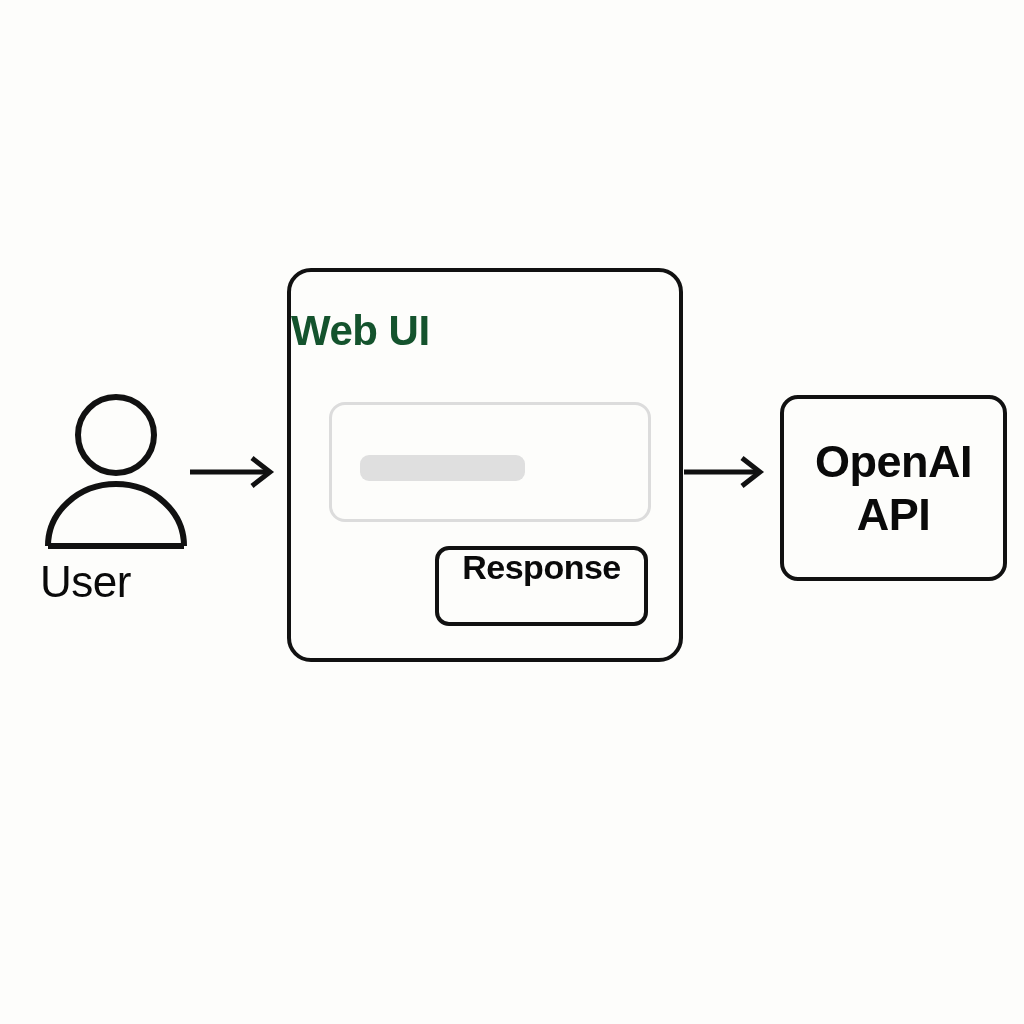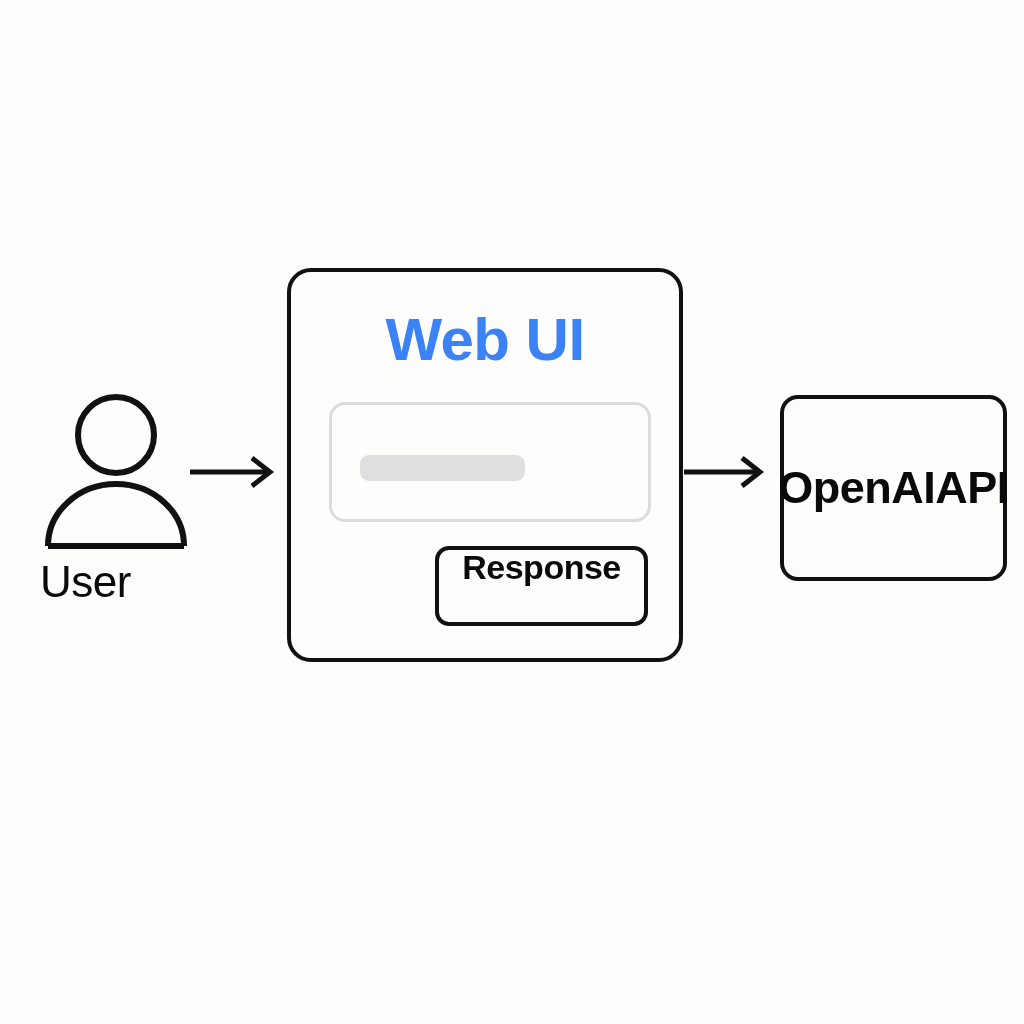--- a/index.html
+++ b/index.html
@@ -78,24 +78,24 @@
     box-sizing: border-box;
     border: 4px solid #111111;
     border-radius: 24px;
     background: #FDFDFB;
   }
   #webui-title {
     position: absolute;
     left: 0;
     top: 38px;
     width: 100%;
-    text-align: center;
-    font-size: 60px;
+    text-align: left;
+    font-size: 42px;
     font-weight: bold;
-    color: #3b82f6;
+    color: #14532d;
     letter-spacing: -0.5px;
     line-height: 1;
     white-space: nowrap;
   }
 
   
   #webui-input-field {
     position: absolute;
     left: 38px;
     top: 130px;
@@ -144,21 +144,21 @@
   #openai-api-node {
     left: 780px;
     top: 395px;
     width: 227px;
     height: 186px;
     box-sizing: border-box;
     border: 4px solid #111111;
     border-radius: 18px;
     background: #FDFDFB;
     display: flex;
-    flex-direction: row;
+    flex-direction: column;
     align-items: center;
     justify-content: center;
   }
   .api-line {
     font-size: 45px;
     font-weight: bold;
     color: #0A0A0A;
     letter-spacing: -0.5px;
     line-height: 1.18;
     white-space: nowrap;

